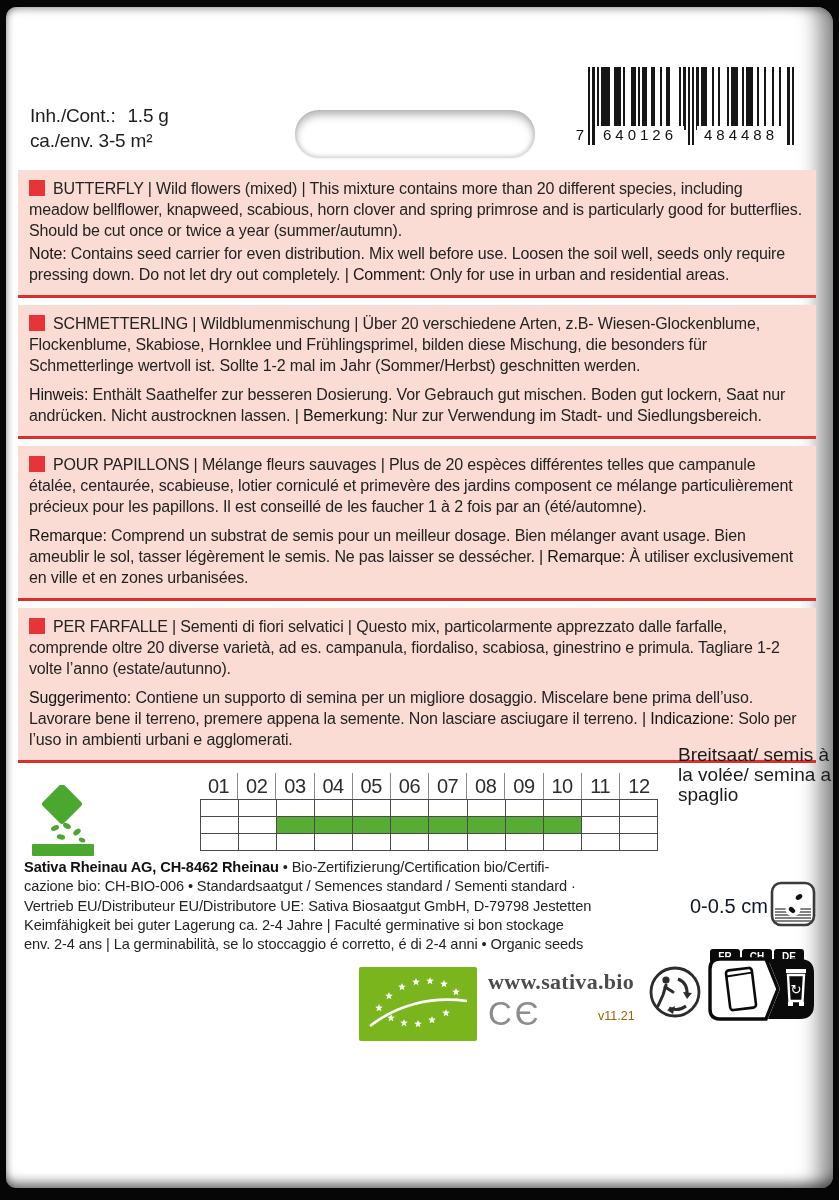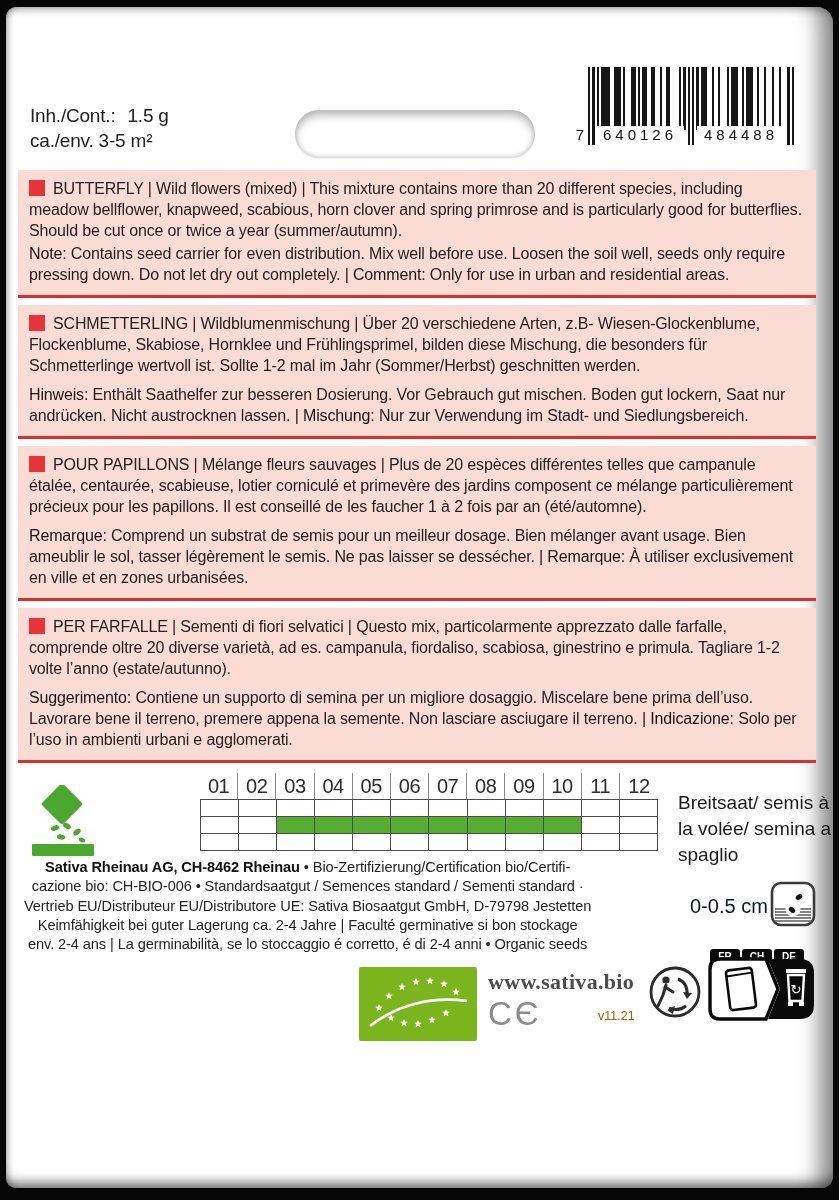--- a/index.html
+++ b/index.html
@@ -40,25 +40,25 @@
   .sow-icon{left:22px;top:778px;}
   .calendar{left:194px;top:766px;width:458px;}
   .cal-head{display:grid;grid-template-columns:repeat(12,1fr);}
   .cal-head .h{height:26px;display:flex;align-items:center;justify-content:center;
     font-size:20px;letter-spacing:-0.5px;color:#2d2d2d;border-right:1px solid #8a8a8a;}
   .cal-head .h:last-child{border-right:none;}
   .cal-grid{display:grid;grid-template-columns:repeat(12,1fr);grid-auto-rows:17px;
     border-left:1px solid #4b4b4b;border-bottom:1px solid #4b4b4b;}
   .cal-grid .c{border-right:1px solid #4b4b4b;border-top:1px solid #4b4b4b;}
   
-  .method{left:672px;top:783px;width:160px;font-size:19px;line-height:26px;color:#1b1b1b;}
+  .method{left:672px;top:738px;width:160px;font-size:19px;line-height:20px;color:#1b1b1b;}
   .depth-label{left:684px;top:888px;font-size:20px;color:#0f172a;}
   .depth-icon{left:764px;top:874px;}
   
-  .company{left:18px;top:851px;font-size:14.6px;line-height:19.3px;color:#242424;white-space:nowrap;letter-spacing:-0.1px;text-align:center;}
+  .company{left:18px;top:851px;font-size:14.6px;line-height:19.3px;color:#242424;white-space:nowrap;letter-spacing:-0.1px;}
   .company b{font-weight:bold;color:#111;}
   
   .eu-logo{left:353px;top:960px;}
   .website{left:482px;top:962px;font-size:22px;font-weight:bold;color:#4c4c4c;letter-spacing:0.3px;font-family:Liberation Serif, serif;}
   .ce-mark{left:482px;top:988px;font-size:33px;color:#8c8c8c;font-family:Liberation Sans, sans-serif;letter-spacing:3px;}
   .version{left:592px;top:1002px;font-size:12.5px;color:#a16207;}
   .triman{left:642px;top:958px;}
   .disposal{left:700px;top:940px;}
 </style>
 </head>
@@ -126,21 +126,21 @@
     <span class="bc-digit bc-g2">484488</span>
   </div>
 
   <div class="abs sections">
     <div class="sec first">
       <p class="p1"><span class="bullet"></span><span>BUTTERFLY | Wild flowers (mixed) | This mixture contains more than 20 different species, including meadow bellflower, knapweed, scabious, horn clover and spring primrose and is particularly good for butterflies. Should be cut once or twice a year (summer/autumn).</span></p>
       <p class="p2"><b>Note:</b><span> Contains seed carrier for even distribution. Mix well before use. Loosen the soil well, seeds only require pressing down. Do not let dry out completely. </span><b>| Comment:</b><span> Only for use in urban and residential areas.</span></p>
     </div>
     <div class="sec">
       <p class="p1"><span class="bullet"></span><span>SCHMETTERLING | Wildblumenmischung | Über 20 verschiedene Arten, z.B- Wiesen-Glockenblume, Flockenblume, Skabiose, Hornklee und Frühlingsprimel, bilden diese Mischung, die besonders für Schmetterlinge wertvoll ist. Sollte 1-2 mal im Jahr (Sommer/Herbst) geschnitten werden.</span></p>
-      <p class="p2"><b>Hinweis:</b><span> Enthält Saathelfer zur besseren Dosierung. Vor Gebrauch gut mischen. Boden gut lockern, Saat nur andrücken. Nicht austrocknen lassen. </span><b>| Mischung:</b><span> Nur zur Verwendung im Stadt- und Siedlungsbereich.</span></p>
+      <p class="p2"><b>Hinweis:</b><span> Enthält Saathelfer zur besseren Dosierung. Vor Gebrauch gut mischen. Boden gut lockern, Saat nur andrücken. Nicht austrocknen lassen. </span><b>| Bemerkung:</b><span> Nur zur Verwendung im Stadt- und Siedlungsbereich.</span></p>
     </div>
     <div class="sec">
       <p class="p1"><span class="bullet"></span><span>POUR PAPILLONS | Mélange fleurs sauvages | Plus de 20 espèces différentes telles que campanule étalée, centaurée, scabieuse, lotier corniculé et primevère des jardins composent ce mélange particulièrement précieux pour les papillons. Il est conseillé de les faucher 1 à 2 fois par an (été/automne).</span></p>
       <p class="p2"><b>Remarque:</b><span> Comprend un substrat de semis pour un meilleur dosage. Bien mélanger avant usage. Bien ameublir le sol, tasser légèrement le semis. Ne pas laisser se dessécher. </span><b>| Remarque:</b><span> À utiliser exclusivement en ville et en zones urbanisées.</span></p>
     </div>
     <div class="sec">
       <p class="p1"><span class="bullet"></span><span>PER FARFALLE | Sementi di fiori selvatici | Questo mix, particolarmente apprezzato dalle farfalle, comprende oltre 20 diverse varietà, ad es. campanula, fiordaliso, scabiosa, ginestrino e primula. Tagliare 1-2 volte l’anno (estate/autunno).</span></p>
       <p class="p2"><b>Suggerimento:</b><span> Contiene un supporto di semina per un migliore dosaggio. Miscelare bene prima dell’uso. Lavorare bene il terreno, premere appena la semente. Non lasciare asciugare il terreno. </span><b>| Indicazione:</b><span> Solo per l’uso in ambienti urbani e agglomerati.</span></p>
     </div>
   </div>

